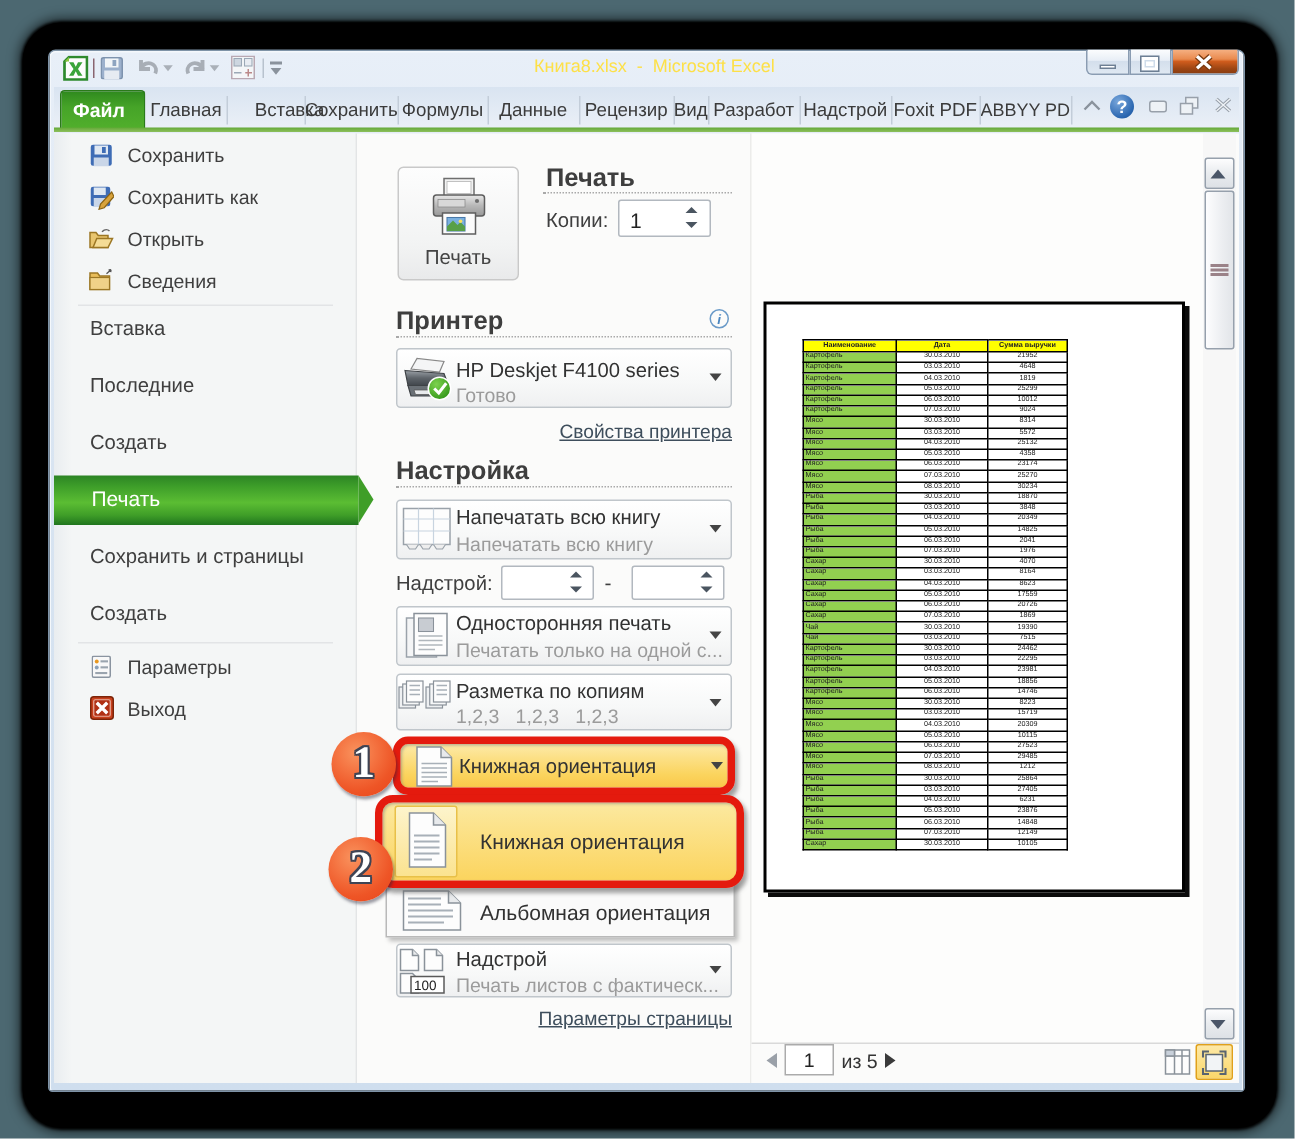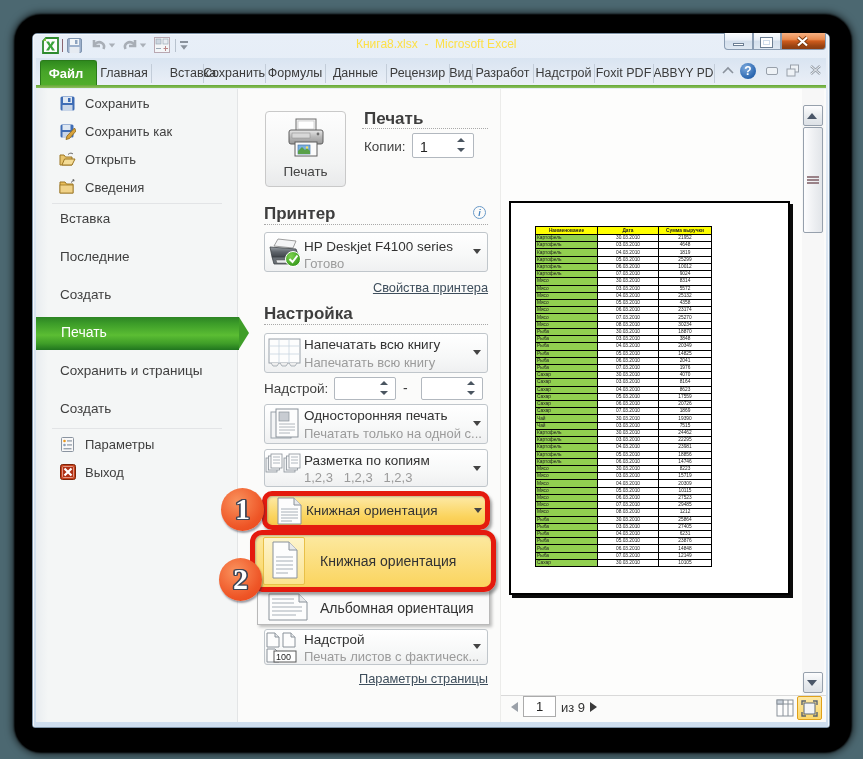--- a/index.html
+++ b/index.html
@@ -605,21 +605,21 @@
 <div class="abs sbtn" style="top:127px;height:106px;background:linear-gradient(90deg,#fdfdfe,#eceef1 60%,#e2e5e9);"></div>
 <div class="abs" style="left:807px;top:176px;width:12px;height:1.5px;background:#9a8288;"></div>
 <div class="abs" style="left:807px;top:179px;width:12px;height:1.5px;background:#9a8288;"></div>
 <div class="abs" style="left:807px;top:182px;width:12px;height:1.5px;background:#9a8288;"></div>
 <div class="abs sbtn" style="top:672px;"></div>
 <div class="abs" style="position:absolute;left:807px;top:680px;width:0;height:0;border-left:5px solid transparent;border-right:5px solid transparent;border-top:6px solid #4a5668;"></div>
 
 <div class="abs navbar"></div>
 <div class="abs" style="left:511px;top:702px;width:0;height:0;border-top:5px solid transparent;border-bottom:5px solid transparent;border-right:7px solid #9aa0a8;"></div>
 <div class="abs" style="left:523px;top:696px;width:33px;height:21px;background:#fff;border:1px solid #ababab;font-size:13px;color:#222;text-align:center;line-height:20px;">1</div>
-<div class="abs" style="left:561px;top:700px;font-size:13px;color:#333;">из 9</div>
+<div class="abs" style="left:561px;top:700px;font-size:13px;color:#333;">из 5</div>
 <div class="abs" style="left:590px;top:702px;width:0;height:0;border-top:5px solid transparent;border-bottom:5px solid transparent;border-left:7px solid #3a3a3a;"></div>
 
 <svg class="abs" style="left:776px;top:699px;" width="18" height="18" viewBox="0 0 18 18">
   <rect x="1" y="1" width="16" height="16" fill="#fdfdfd" stroke="#8a929a"></rect>
   <path d="M1 5 L17 5 M7 1 L7 17 M12 1 L12 17" stroke="#8a929a" stroke-width="1"></path>
   <rect x="1" y="1" width="6" height="4" fill="#c8d0da" stroke="#8a929a"></rect>
 </svg>
 <div class="abs" style="left:797px;top:696px;width:25px;height:24px;background:linear-gradient(180deg,#fde8a6,#fbd76a);border:1px solid #e0a11a;border-radius:2px;"></div>
 <svg class="abs" style="left:801px;top:700px;" width="17" height="17" viewBox="0 0 17 17">
   <rect x="3" y="3" width="11" height="11" fill="#f2f4f6" stroke="#5a6470"></rect>

